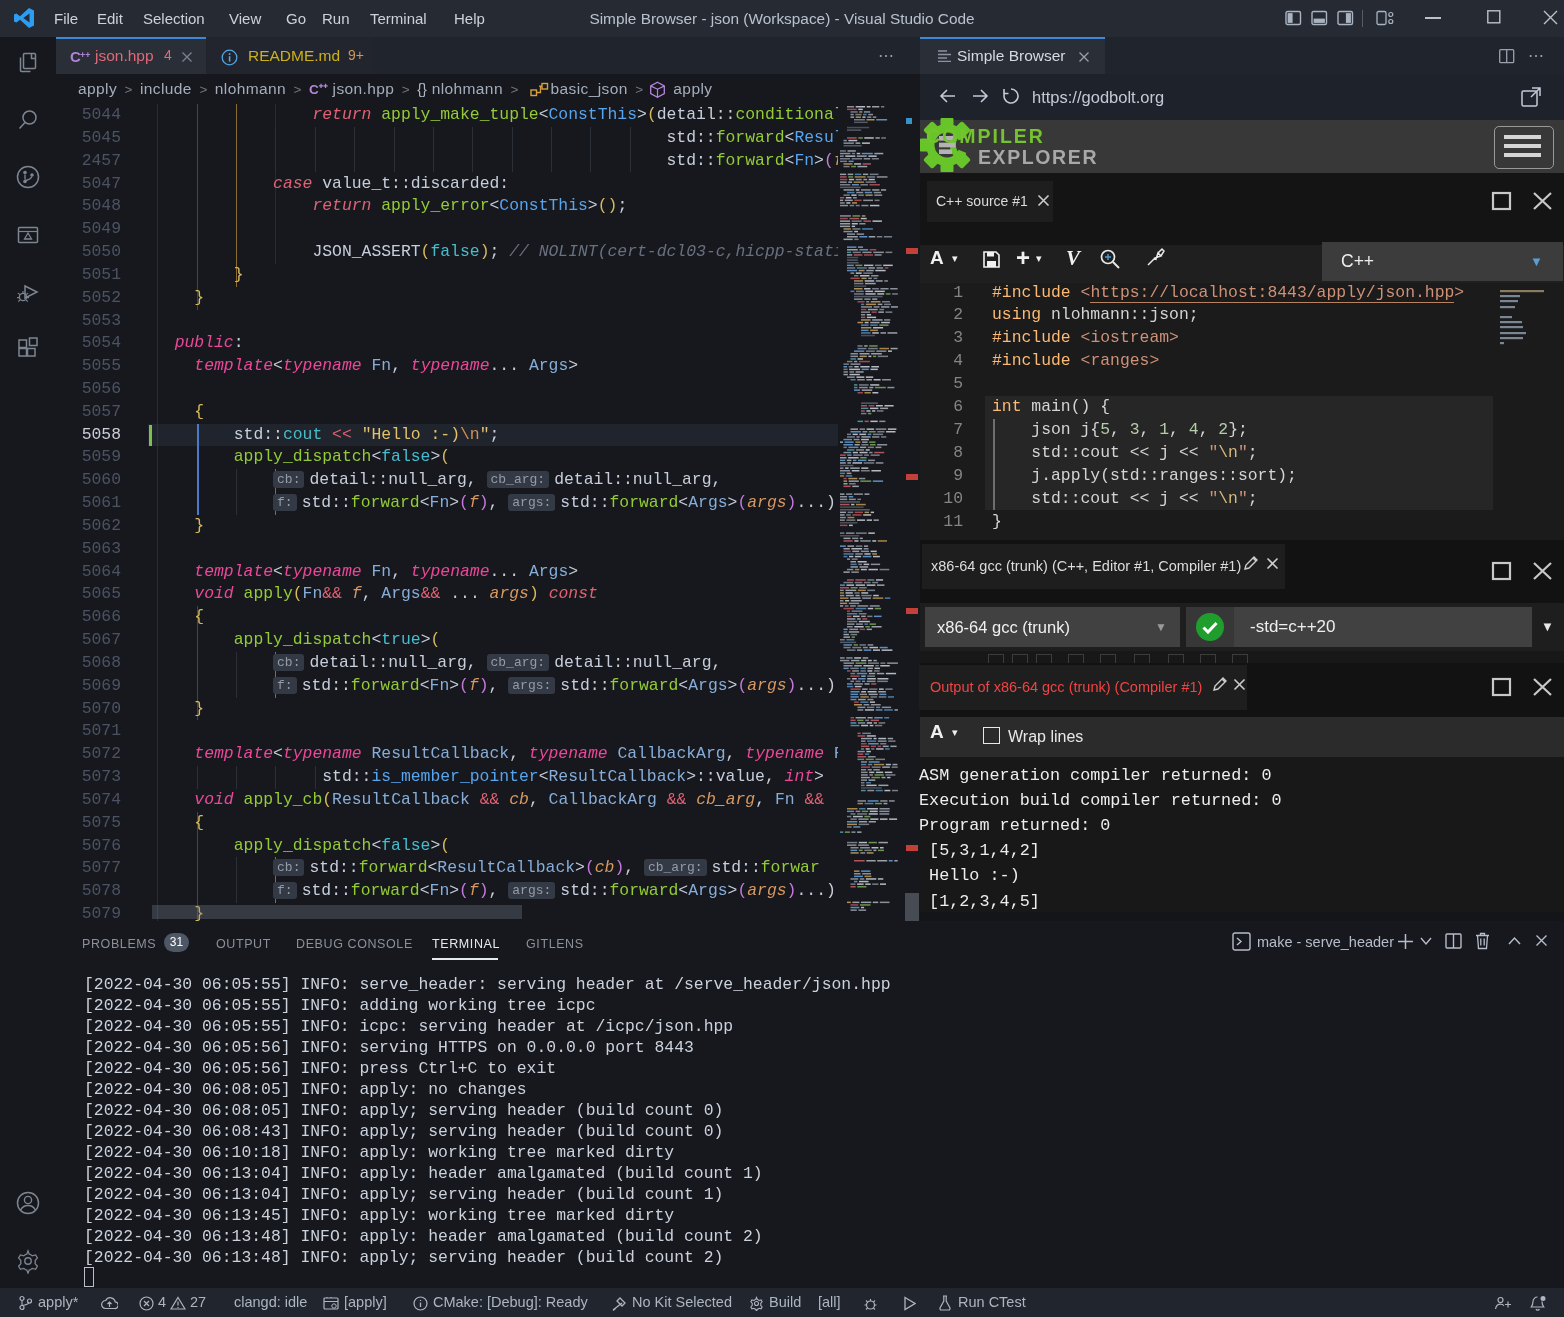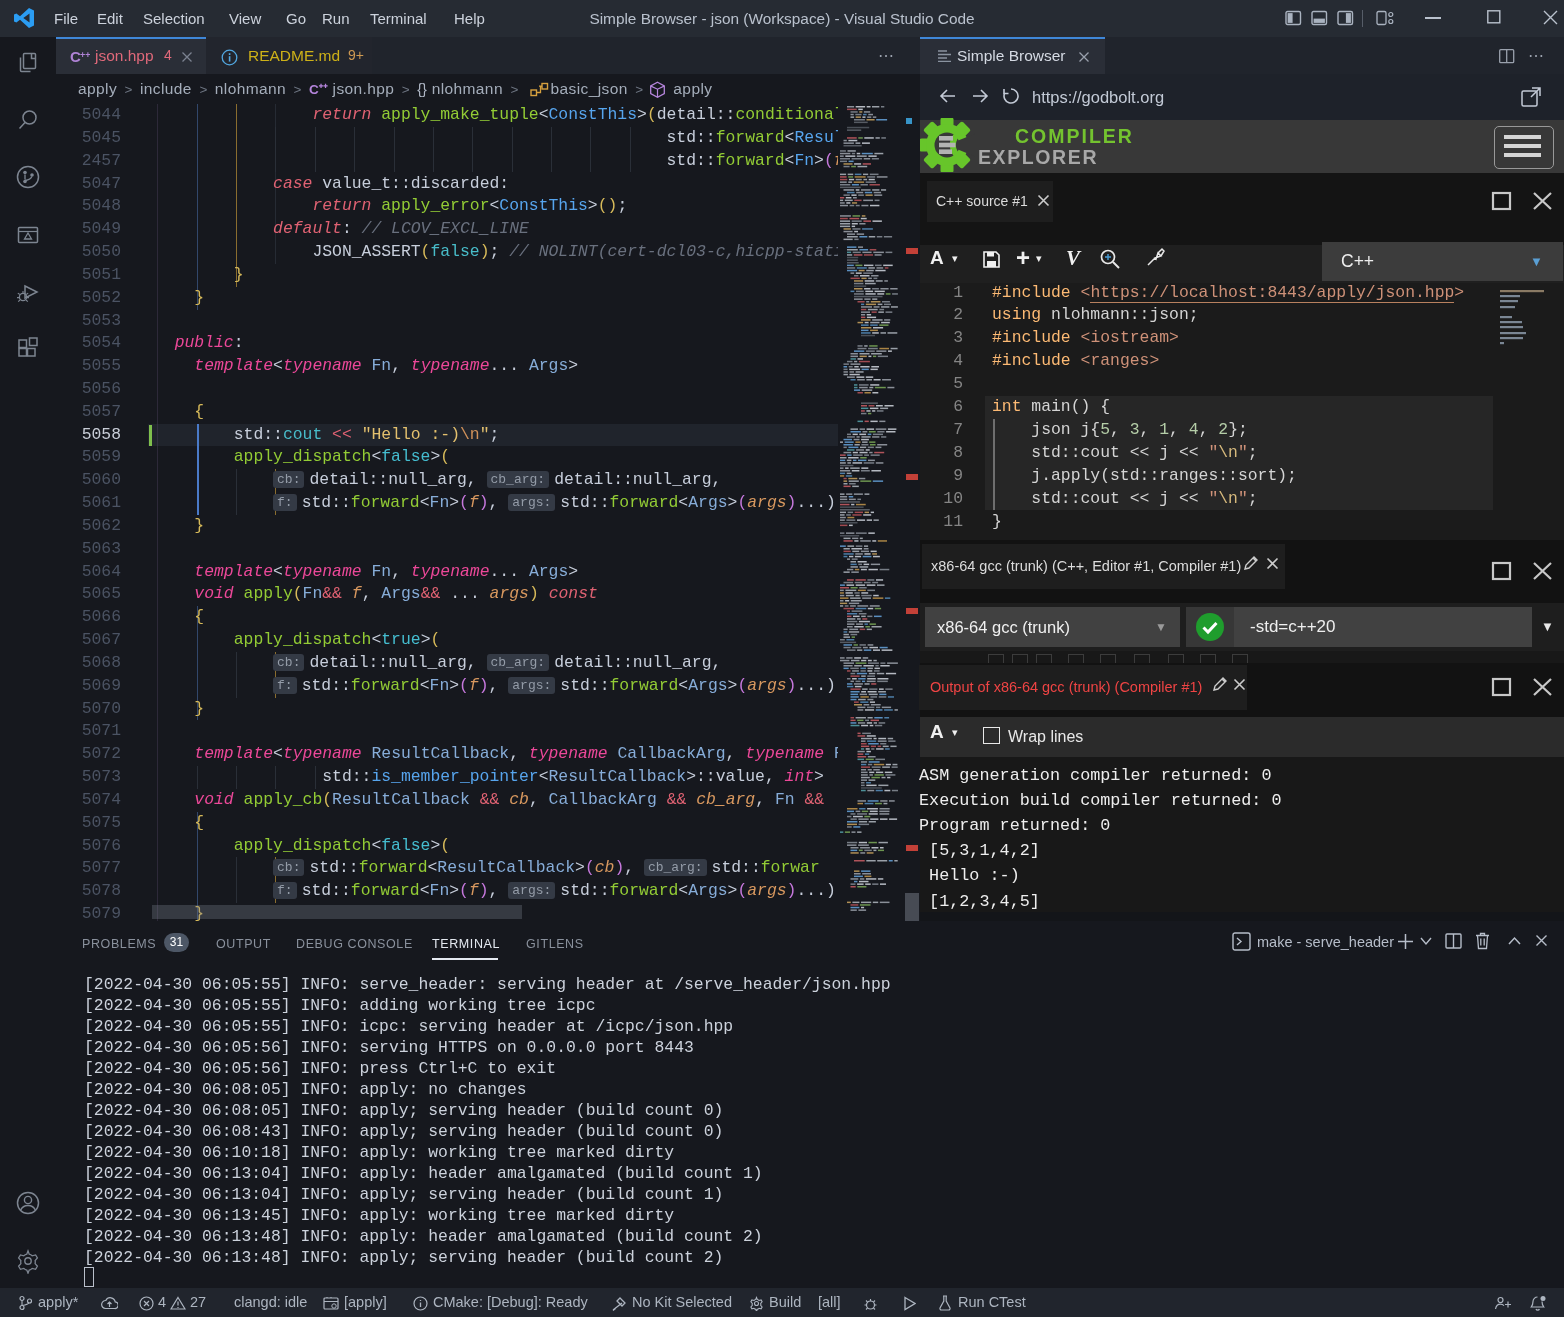--- a/index.html
+++ b/index.html
@@ -186,21 +186,21 @@
 <div style="position:absolute;left:629.6px;top:126.8px;width:1px;height:45.7px;background:#2a2f38"></div>
 <div style="position:absolute;left:196.5px;top:766.1px;width:1px;height:22.8px;background:#2a2f38"></div>
 <div style="position:absolute;left:236.0px;top:766.1px;width:1px;height:22.8px;background:#2a2f38"></div>
 <div style="position:absolute;left:275.4px;top:766.1px;width:1px;height:22.8px;background:#2a2f38"></div>
 <div style="position:absolute;left:315.0px;top:766.1px;width:1px;height:22.8px;background:#2a2f38"></div>
 <div class="row" style="top:104.0px"><span class="ln">5044</span><span class="code">                <i class="k">return</i> <i class="f">apply_make_tuple</i><i class="w">&lt;</i><i class="b">ConstThis</i><i class="w">&gt;</i><i class="g">(</i><i class="w">detail::</i><i class="f">conditional_static_cast</i></span></div>
 <div class="row" style="top:126.8px"><span class="ln">5045</span><span class="code">                                                    <i class="w">std::</i><i class="f">forward</i><i class="w">&lt;</i><i class="b">ResultCallback</i></span></div>
 <div class="row" style="top:149.7px"><span class="ln">2457</span><span class="code">                                                    <i class="w">std::</i><i class="f">forward</i><i class="w">&lt;</i><i class="b">Fn</i><i class="w">&gt;</i><i class="pu">(</i><i class="p">f</i></span></div>
 <div class="row" style="top:172.5px"><span class="ln">5047</span><span class="code">            <i class="k">case</i> <i class="w">value_t::discarded:</i></span></div>
 <div class="row" style="top:195.3px"><span class="ln">5048</span><span class="code">                <i class="k">return</i> <i class="f">apply_error</i><i class="w">&lt;</i><i class="b">ConstThis</i><i class="w">&gt;</i><i class="g">()</i><i class="w">;</i></span></div>
-<div class="row" style="top:218.1px"><span class="ln">5049</span><span class="code">            <i class="k">default</i><i class="w">:</i> <i class="c">// LCOV_EXCL_LINE</i></span></div>
+<div class="row" style="top:218.1px"><span class="ln">5049</span></div>
 <div class="row" style="top:241.0px"><span class="ln">5050</span><span class="code">                <i class="w">JSON_ASSERT</i><i class="g">(</i><i class="tn">false</i><i class="g">)</i><i class="w">; </i><i class="c">// NOLINT(cert-dcl03-c,hicpp-static-assert,misc-static-assert)</i></span></div>
 <div class="row" style="top:263.8px"><span class="ln">5051</span><span class="code">        <i class="g">}</i></span></div>
 <div class="row" style="top:286.6px"><span class="ln">5052</span><span class="code">    <i class="g">}</i></span></div>
 <div class="row" style="top:309.5px"><span class="ln">5053</span><span class="code"></span></div>
 <div class="row" style="top:332.3px"><span class="ln">5054</span><span class="code">  <i class="t">public</i><i class="w">:</i></span></div>
 <div class="row" style="top:355.1px"><span class="ln">5055</span><span class="code">    <i class="t">template</i><i class="w">&lt;</i><i class="t">typename</i> <i class="b2">Fn</i><i class="w">, </i><i class="t">typename</i><i class="w">...</i> <i class="b2">Args</i><i class="w">&gt;</i></span></div>
 <div class="row" style="top:378.0px"><span class="ln">5056</span></div>
 <div class="row" style="top:400.8px"><span class="ln">5057</span><span class="code">    <i class="g">{</i></span></div>
 <div class="row" style="top:423.6px"><span class="lnA">5058</span><span class="code">        <i class="w">std::</i><i class="tn">cout</i> <i class="o">&lt;&lt;</i> <i class="s">"Hello :-)</i><i class="e">\n</i><i class="s">"</i><i class="w">;</i></span></div>
 <div class="row" style="top:446.4px"><span class="ln">5059</span><span class="code">        <i class="f">apply_dispatch</i><i class="w">&lt;</i><i class="n">false</i><i class="w">&gt;</i><i class="g">(</i></span></div>
@@ -1170,21 +1170,21 @@
    <circle cx="0" cy="0" r="12.5" fill="#383838"></circle>
    <path d="M0 0 L32 -13 A 34.5 34.5 0 0 1 32 13 Z" fill="#383838"></path>
    <path d="M10.5 -14.5 A 17.5 17.5 0 0 0 10.5 14.5 L 14.5 10.2 A 12 12 0 0 1 14.5 -10.2 Z" fill="#67c52a"></path>
    <g fill="#b3b3b3">
         <rect x="-8" y="-9" width="14" height="4.6"></rect>
         <rect x="-8" y="-2.3" width="16.5" height="4.6"></rect>
         <rect x="-8" y="4.4" width="13" height="4.6"></rect>
       </g>
  </g>
   </svg>
-<span class="abs" style="left:1015px;top:125px;font-weight:bold;font-size:19.5px;color:#74c32f;letter-spacing:2px">COMPILER</span>
+<span class="abs" style="left:926px;top:125px;font-weight:bold;font-size:19.5px;color:#74c32f;letter-spacing:2px">COMPILER</span>
 <span class="abs" style="left:978px;top:146px;font-weight:bold;font-size:19.5px;color:#a8a8a8;letter-spacing:1.6px">EXPLORER</span>
 <div class="abs" style="left:1494px;top:126px;width:60px;height:43px;border:1.5px solid #999;border-radius:5px">
 <div style="position:absolute;left:9px;top:8px;width:37px;height:3.5px;background:#d5d5d5"></div>
 <div style="position:absolute;left:9px;top:17px;width:37px;height:3.5px;background:#d5d5d5"></div>
 <div style="position:absolute;left:9px;top:26px;width:37px;height:3.5px;background:#d5d5d5"></div>
 </div>
 <div class="abs" style="left:920px;top:173px;width:644px;height:72px;background:#141414"></div>
 <div class="abs" style="left:927px;top:181px;width:126px;height:41px;background:#1e1e1e"></div>
 <span class="abs" style="left:936px;top:181px;height:41px;line-height:41px;color:#dcdcdc;font-size:14px">C++ source #1</span>
 <svg class="abs" style="left:1037px;top:194px" width="13" height="13" viewBox="0 0 13 13" fill="none" xmlns="http://www.w3.org/2000/svg">

